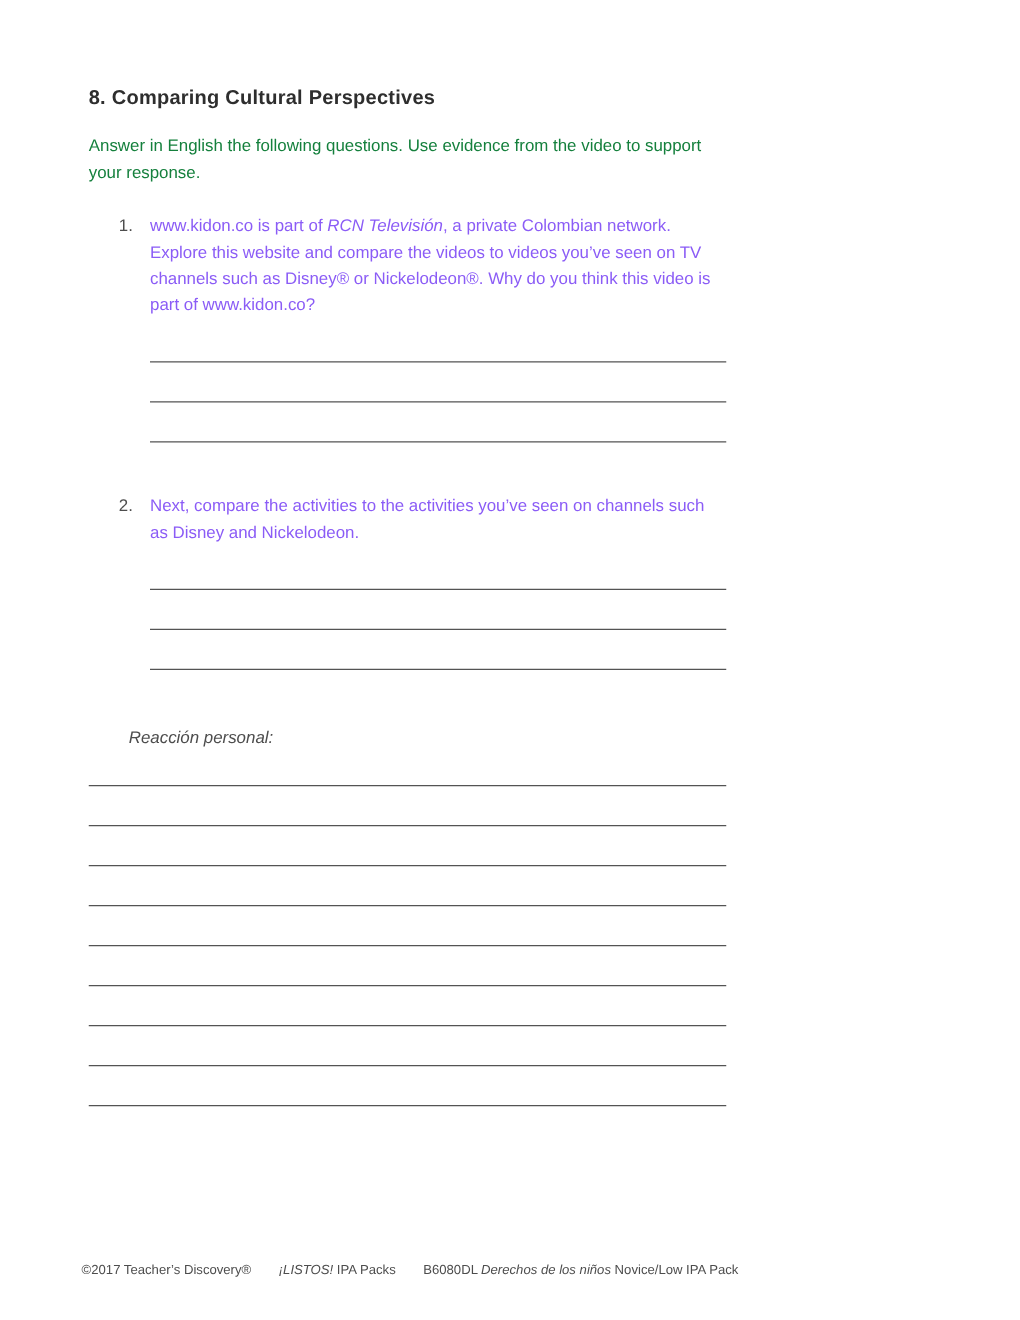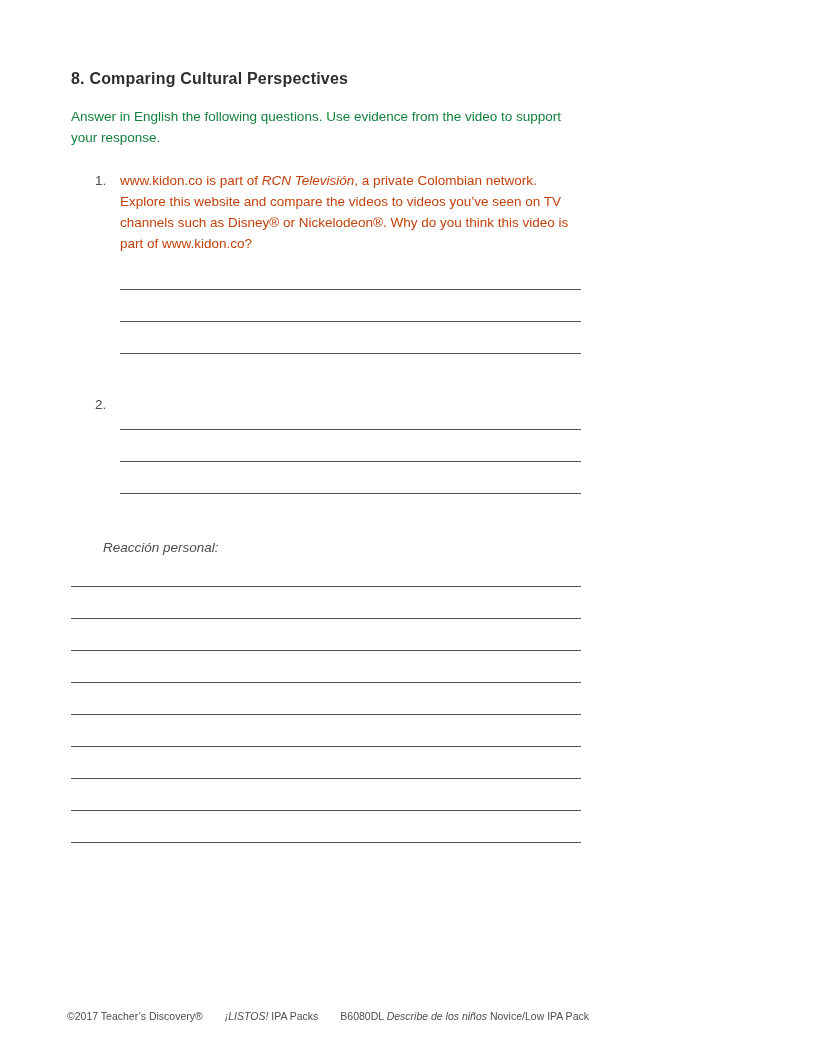--- a/index.html
+++ b/index.html
@@ -40,21 +40,21 @@
     flex: none;
     width: 25px;
     margin-left: 24px;
     font-size: 13.5px;
     line-height: 21px;
   }
   .q-body { flex: 1; }
   .q-text {
     font-size: 13.5px;
     line-height: 21px;
-    color: #c2410c;
+    color: #8b5cf6;
   }
   .q-text i, .italic { font-style: italic; }
   .answer-lines { margin-top: 4px; }
   .answer-lines .answer-line {
     height: 32px;
     border-bottom: 1px solid #545454;
   }
   .section-9 { margin-top: 44px; }
   .reaction-label {
     margin-top: 16px;
@@ -96,20 +96,21 @@
             <div class="answer-line"></div>
             <div class="answer-line"></div>
             <div class="answer-line"></div>
           </div>
       </div>
     </div>
 
     <div class="question second">
       <span class="q-num">2.</span>
       <div class="q-body">
+        <p class="q-text">Next, compare the activities to the activities you’ve seen on channels such as Disney and Nickelodeon.</p>
         <div class="answer-lines">
             <div class="answer-line"></div>
             <div class="answer-line"></div>
             <div class="answer-line"></div>
           </div>
       </div>
     </div>
   </section>
 
   <section class="section-9">
@@ -124,16 +125,16 @@
         <div class="answer-line"></div>
         <div class="answer-line"></div>
         <div class="answer-line"></div>
         <div class="answer-line"></div>
         <div class="answer-line"></div>
         <div class="answer-line"></div>
       </div>
   </section>
 
   <footer class="page-footer">
-    <span class="seg">©2017 Teacher’s Discovery®</span><span class="seg"><i>¡LISTOS!</i><span> IPA Packs</span></span><span class="seg"><span>B6080DL </span><i>Describe de los niños</i><span> Novice/Low IPA Pack</span></span>
+    <span class="seg">©2017 Teacher’s Discovery®</span><span class="seg"><i>¡LISTOS!</i><span> IPA Packs</span></span><span class="seg"><span>B6080DL </span><i>Derechos de los niños</i><span> Novice/Low IPA Pack</span></span>
   </footer>
 
 </div>
 
 </body></html>

